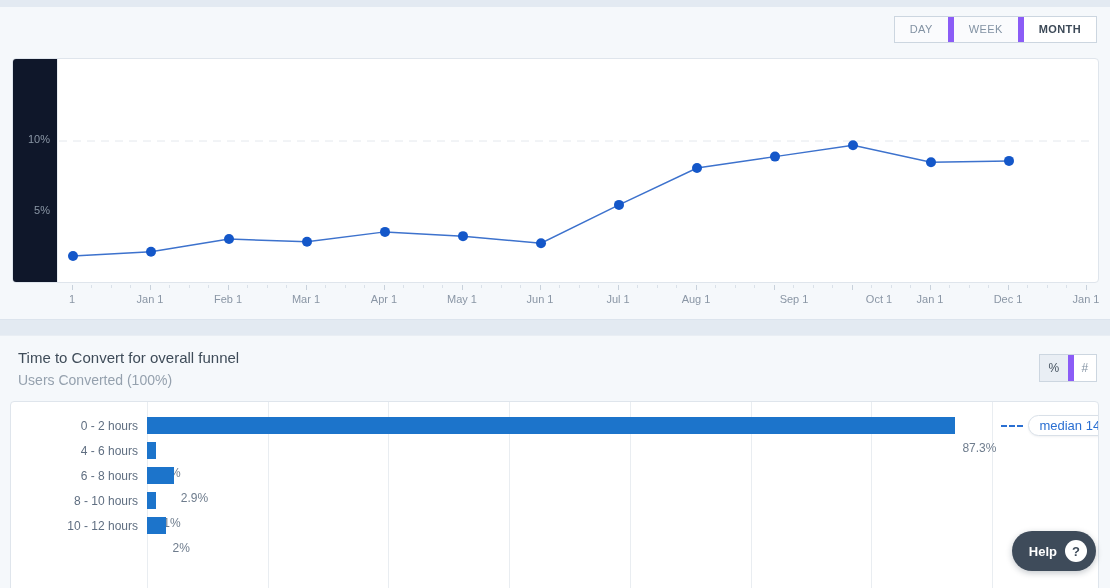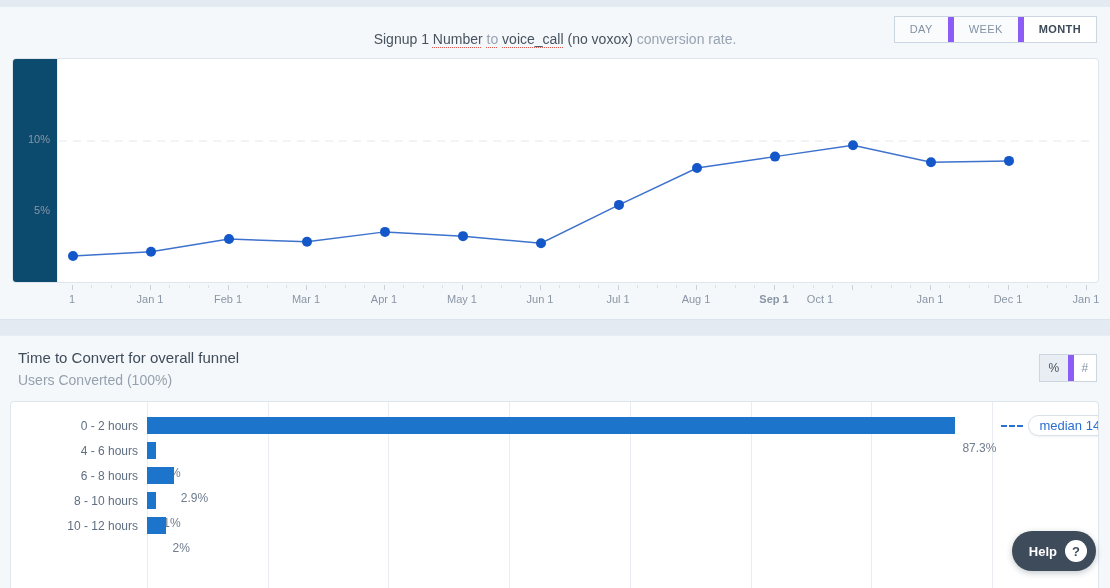--- a/index.html
+++ b/index.html
@@ -27,21 +27,21 @@
   .time-toggle .seg-btn { padding:0 15px; line-height:25px; font-weight:500; }
   .time-toggle .seg-btn.selected { background:#fff; color:#3c4957; font-weight:700; }
   .unit-toggle { top:18px; right:13px; height:28px; }
   .unit-toggle .seg-btn { width:28px; line-height:26px; font-size:12px; background:#fff; }
   .unit-toggle .seg-btn.pressed { background:#e9eef4; color:#45525f; font-weight:500; }
 
   
   .line-card { position:absolute; left:12px; top:51px; width:1087px; height:225px;
     background:#fff; border:1px solid #dfe5ec; border-radius:4px; overflow:hidden; }
   .y-gutter { position:absolute; left:0; top:0; width:45px; height:100%;
-    background:#0c4a6e; border-right:1px solid #e8edf2; }
+    background:#0f172a; border-right:1px solid #e8edf2; }
   .y-label { position:absolute; right:7px; font-size:11px; color:#8a96a5; }
   .line-svg { position:absolute; left:0; top:0; }
 
   .x-axis { position:absolute; left:0; top:277px; width:1110px; height:30px; }
   .x-tick { position:absolute; width:1px; background:#c8d1db; top:1px; }
   .x-tick.minor { background:#dae1e9; }
   .x-label { position:absolute; top:9px; width:80px; text-align:center; font-size:11px; color:#8a96a5; }
 
   
   .section-title { position:absolute; left:18px; top:13px; font-size:15px; font-weight:500; color:#3f4c59; }
@@ -67,21 +67,20 @@
   .help-label { color:#fff; font-size:13px; font-weight:700; }
   .help-q { width:22px; height:22px; border-radius:50%; background:#fff; color:#3e4b5a;
     font-size:13px; font-weight:700; display:flex; align-items:center; justify-content:center; }
 </style>
 </head>
 <body>
 
 <div class="page">
 
   <section class="panel top-panel">
-    <h1 class="chart-title" id="line-title"><span>Signup 1 </span><span class="spell">Number</span><span> </span><span class="muted spell">to</span><span> </span><span class="spell">voice_call</span><span> (no voxox) </span><span class="muted ">conversion rate.</span></h1>
 
     <div class="seg time-toggle" id="time-toggle">
         <button class="seg-btn">DAY</button>
         <button class="seg-btn">WEEK</button>
         <button class="seg-btn selected">MONTH</button>
       </div>
 
     <div class="line-card">
       <div class="y-gutter" id="y-gutter">
           <div class="y-label" style="top: 74px;">10%</div>
@@ -149,26 +148,26 @@
         <div class="x-label" style="left: 578px;">Jul 1</div>
         <div class="x-tick" style="left: 695.5px; height: 5px;"></div>
         <div class="x-tick minor" style="left: 715px; height: 3px;"></div>
         <div class="x-tick minor" style="left: 734.5px; height: 3px;"></div>
         <div class="x-tick minor" style="left: 754px; height: 3px;"></div>
         <div class="x-label" style="left: 656px;">Aug 1</div>
         <div class="x-tick" style="left: 773.5px; height: 5px;"></div>
         <div class="x-tick minor" style="left: 793px; height: 3px;"></div>
         <div class="x-tick minor" style="left: 812.5px; height: 3px;"></div>
         <div class="x-tick minor" style="left: 832px; height: 3px;"></div>
-        <div class="x-label" style="left: 734px; font-weight: bold;">Sep 1</div>
+        <div class="x-label" style="left: 754px;">Sep 1</div>
         <div class="x-tick" style="left: 851.5px; height: 5px;"></div>
         <div class="x-tick minor" style="left: 871px; height: 3px;"></div>
         <div class="x-tick minor" style="left: 890.5px; height: 3px;"></div>
         <div class="x-tick minor" style="left: 910px; height: 3px;"></div>
-        <div class="x-label" style="left: 780px;">Oct 1</div>
+        <div class="x-label" style="left: 839px;">Oct 1</div>
         <div class="x-tick" style="left: 929.5px; height: 5px;"></div>
         <div class="x-tick minor" style="left: 949px; height: 3px;"></div>
         <div class="x-tick minor" style="left: 968.5px; height: 3px;"></div>
         <div class="x-tick minor" style="left: 988px; height: 3px;"></div>
         <div class="x-label" style="left: 890px;">Jan 1</div>
         <div class="x-tick" style="left: 1007.5px; height: 5px;"></div>
         <div class="x-tick minor" style="left: 1027px; height: 3px;"></div>
         <div class="x-tick minor" style="left: 1046.5px; height: 3px;"></div>
         <div class="x-tick minor" style="left: 1066px; height: 3px;"></div>
         <div class="x-label" style="left: 968px;">Dec 1</div>

